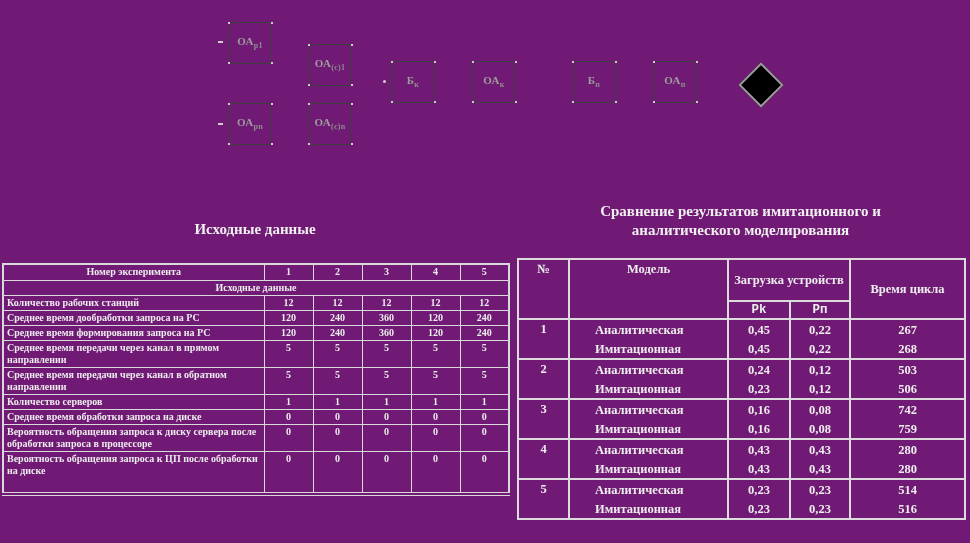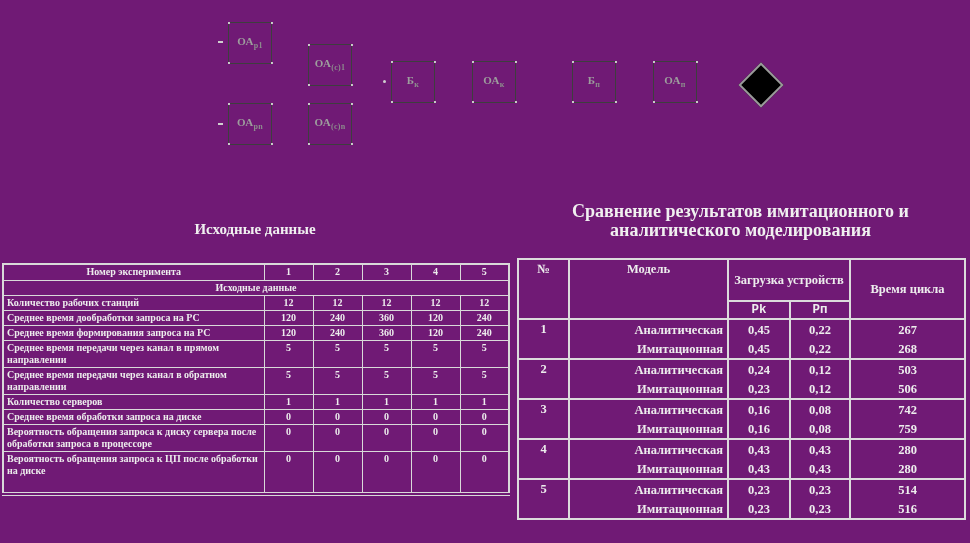--- a/index.html
+++ b/index.html
@@ -21,21 +21,21 @@
         border:2px solid #999;transform:rotate(45deg);background:#000;}
   .tick{position:absolute;background:#cfcfcf;}
   .tick1{left:218px;top:41px;width:5px;height:2px;}
   .tick2{left:218px;top:123px;width:5px;height:2px;}
   .tick3{left:383px;top:80px;width:3px;height:3px;border-radius:50%;}
 
   
   .left-title{position:absolute;left:0;top:221px;width:510px;text-align:center;
         font-size:15px;font-weight:bold;color:#f0f0f0;}
   .right-title{position:absolute;left:517px;top:202px;width:447px;text-align:center;
-        font-size:18px;font-weight:bold;line-height:19px;color:#f0f0f0;}
+        font-size:15px;font-weight:bold;line-height:19px;color:#f0f0f0;}
 
   
   table{border-collapse:collapse;table-layout:fixed;}
   .lt{position:absolute;left:2px;top:263px;width:506px;font-size:10px;line-height:12px;
       font-weight:bold;color:#ededed;border:2px solid #d9d9d9;border-bottom:4px double #d9d9d9;}
   .lt td{border:1px solid #d9d9d9;padding:1px 3px;vertical-align:top;overflow:hidden;}
   .lt .hdr td{text-align:center;height:13px;}
   .lt .sub td{text-align:center;height:12px;}
   .lt td.val{text-align:center;}
   .lt tbody tr:last-child td{height:38px;}
@@ -43,21 +43,21 @@
   
   .rt{position:absolute;left:517px;top:258px;width:447px;font-size:12.5px;
       font-weight:bold;color:#ededed;border:2px solid #dcdcdc;}
   .rt th,.rt td{border:2px solid #dcdcdc;padding:0 4px;}
   .rt th{font-weight:bold;text-align:center;}
   .rt .h1 th{height:40px;}
   .rt .h1 th.topal{vertical-align:top;padding-top:2px;}
   .rt .h2 th{height:16px;font-family:Liberation Mono, monospace;}
   .rt tbody td{height:19px;line-height:18px;}
   .rt td.no{text-align:center;vertical-align:top;}
-  .rt td.model{text-align:right;padding-left:9px;}
+  .rt td.model{text-align:left;padding-left:25px;}
   .rt td.num{text-align:center;}
   .rt tr.r1 td{border-bottom:none;}
   .rt tr.r2 td{border-top:none;}
 </style>
 </head>
 <body>
 
 <div class="page">
 
   <div>

